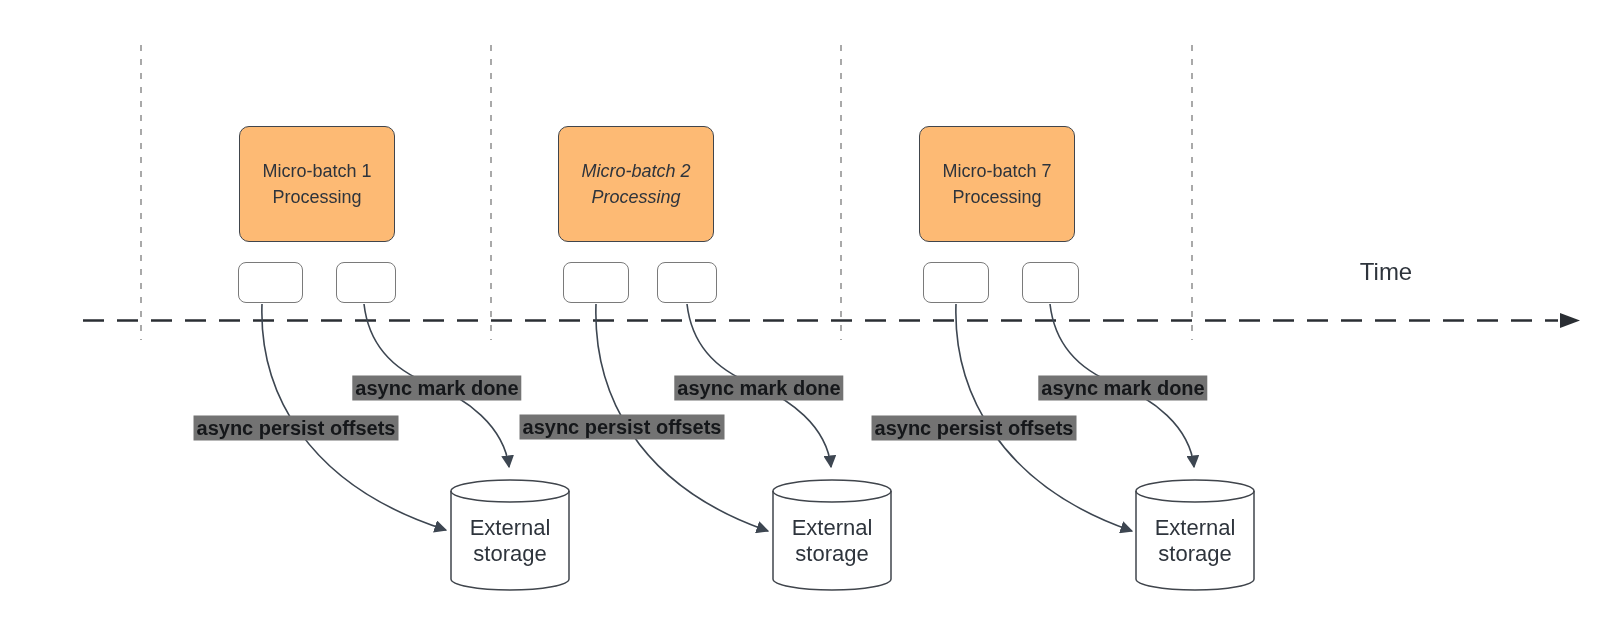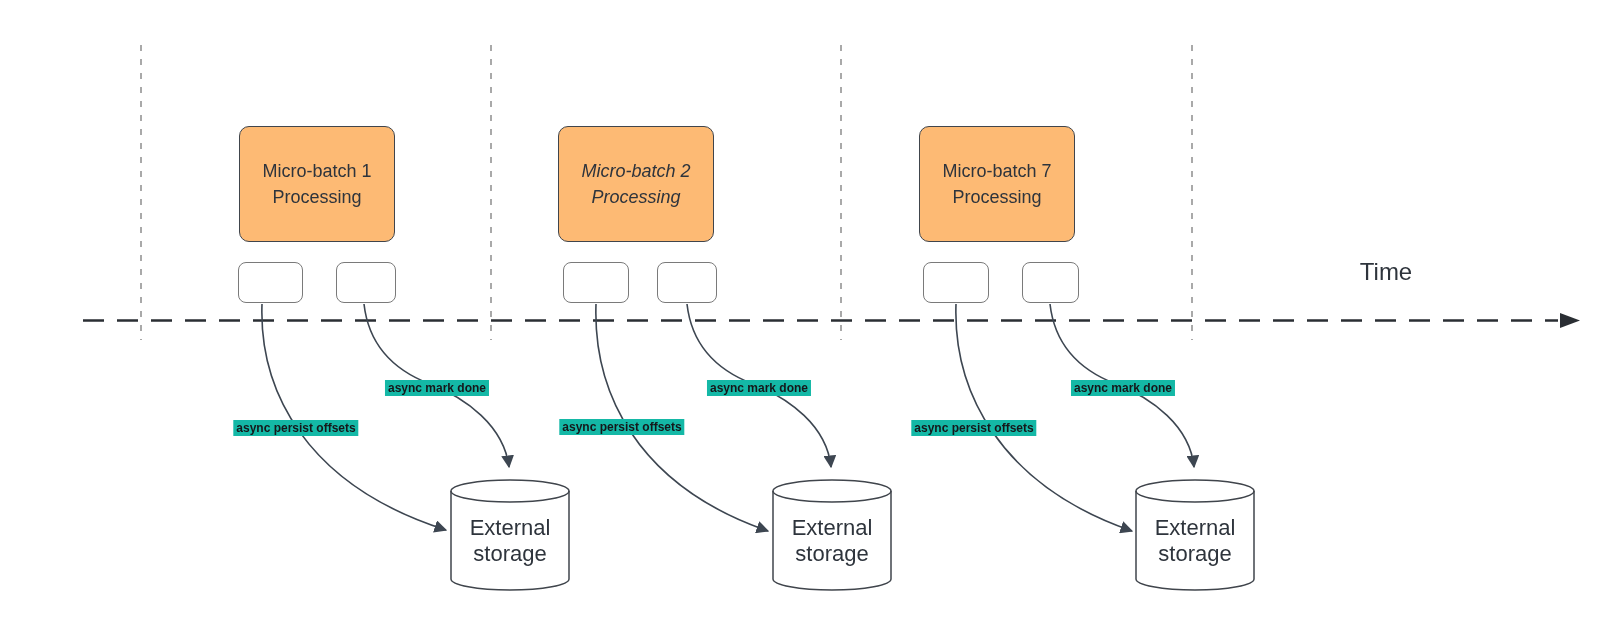--- a/index.html
+++ b/index.html
@@ -17,22 +17,22 @@
     font-size:18px;line-height:26px;color:#2e343c;white-space:pre-line;
   }
   
   .task-box{
     position:absolute;box-sizing:border-box;
     background:#ffffff;border:1.5px solid #7a7a7a;border-radius:8px;
   }
   
   .edge-label{
     position:absolute;transform:translate(-50%,-50%);
-    background:#14b8a6;padding:1px 3px;
-    font-size:12px;font-weight:700;color:#15171a;white-space:nowrap;
+    background:#737373;padding:1px 3px;
+    font-size:20px;font-weight:700;color:#15171a;white-space:nowrap;
   }
   
   .storage-label{
     position:absolute;transform:translate(-50%,-50%);
     font-size:22px;line-height:26px;color:#2e343c;text-align:center;white-space:pre-line;
   }
   .time-label{
     position:absolute;transform:translate(-50%,-50%);
     font-size:24px;color:#2e343c;white-space:nowrap;
   }

